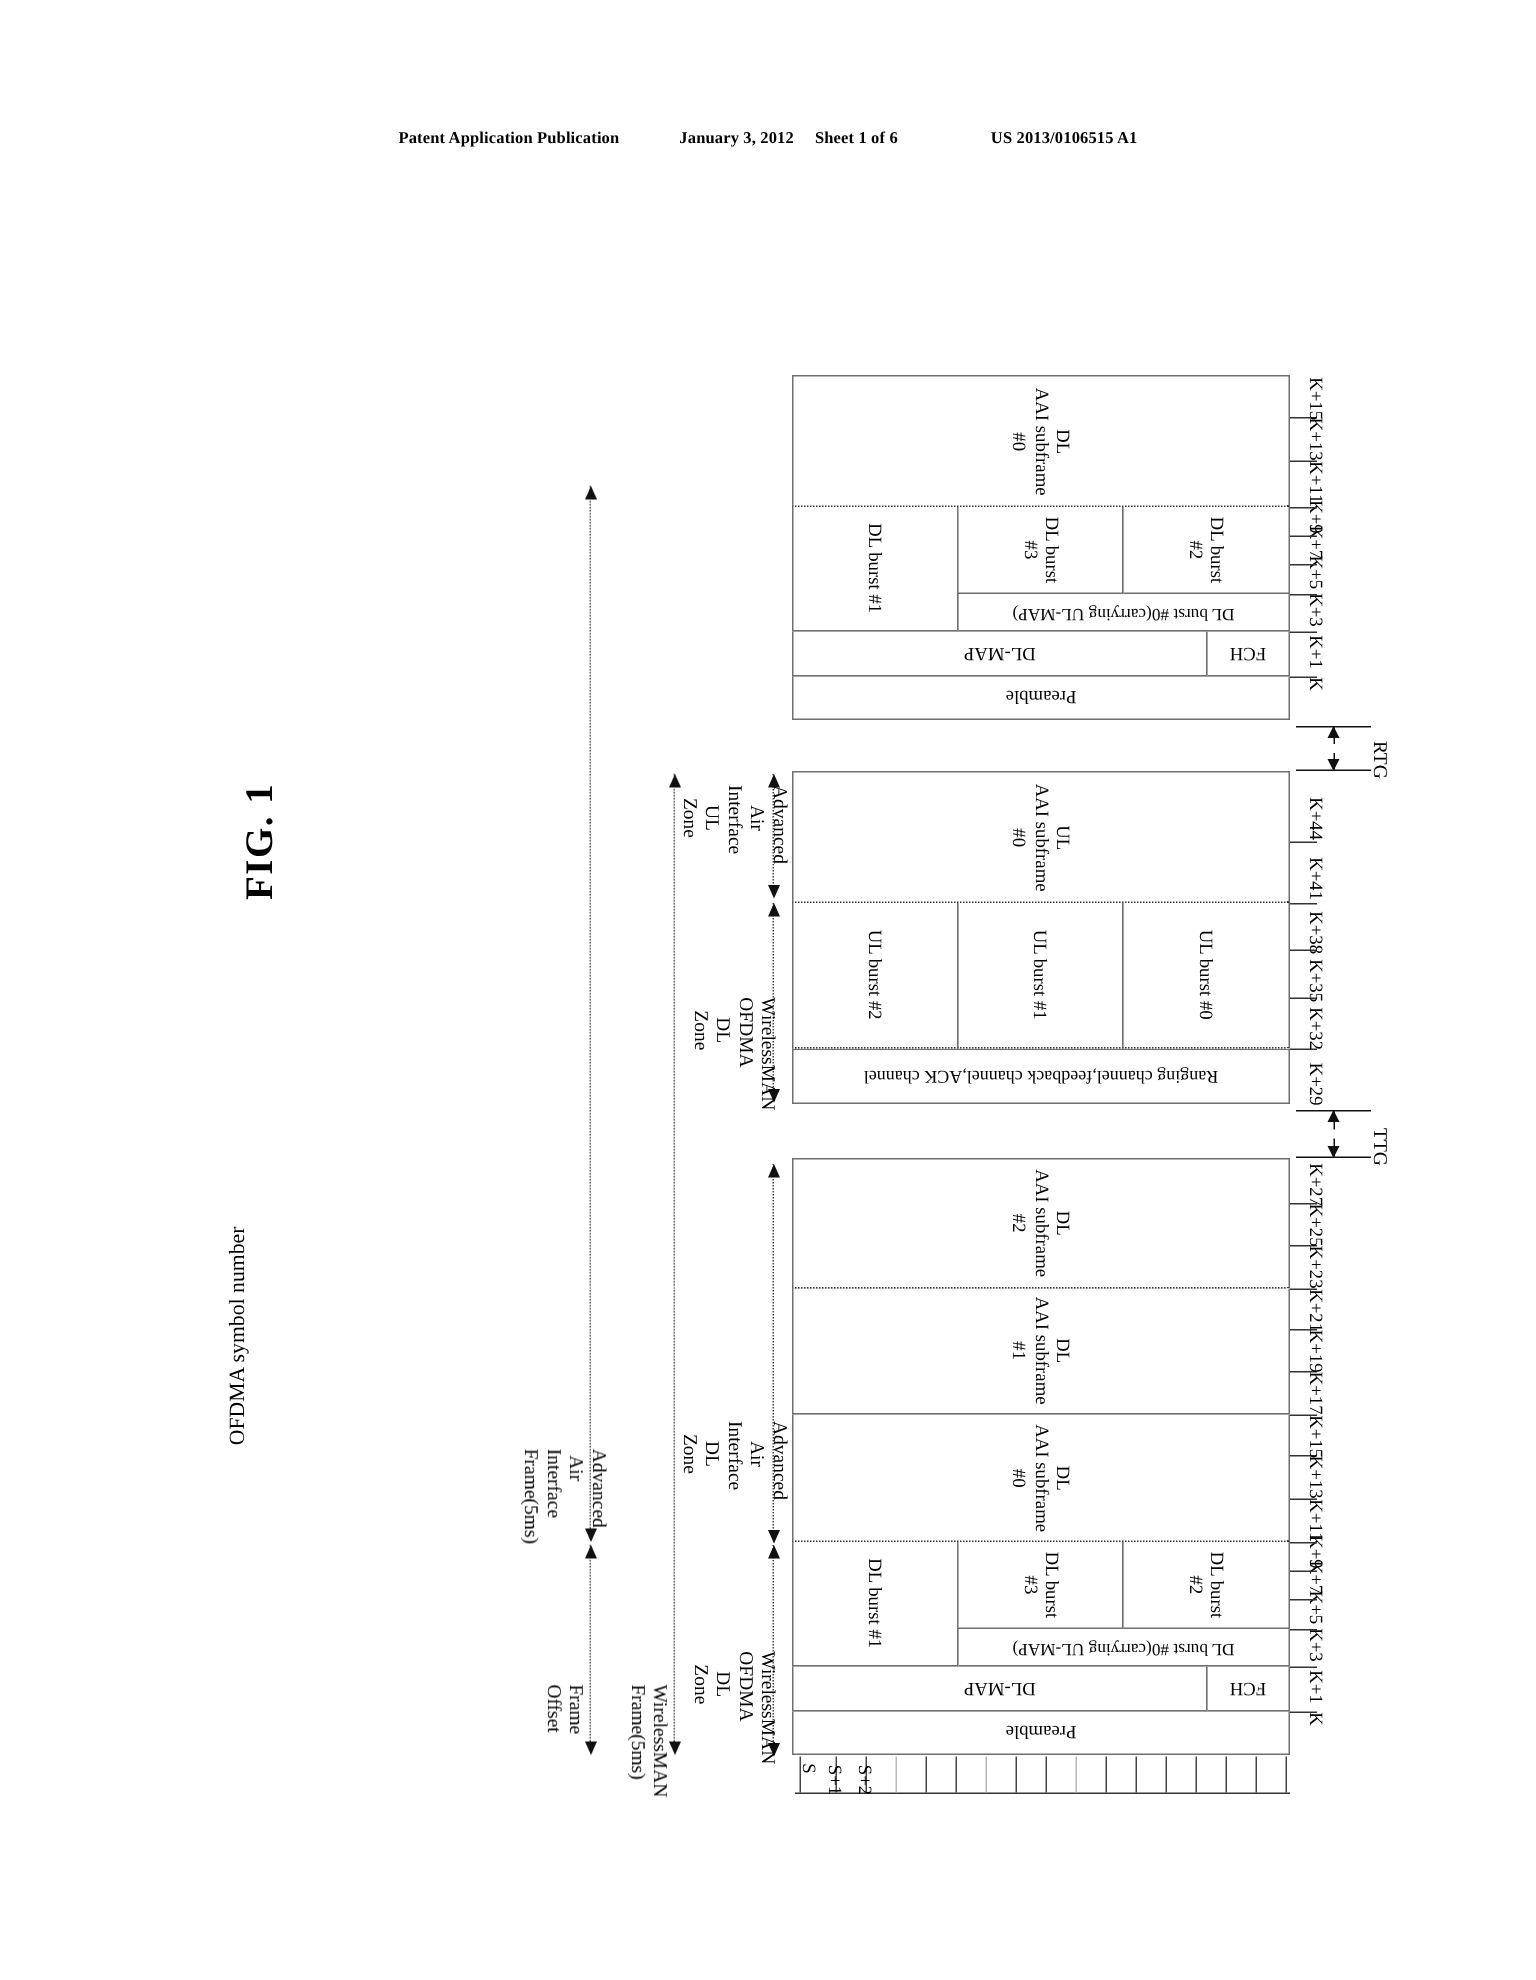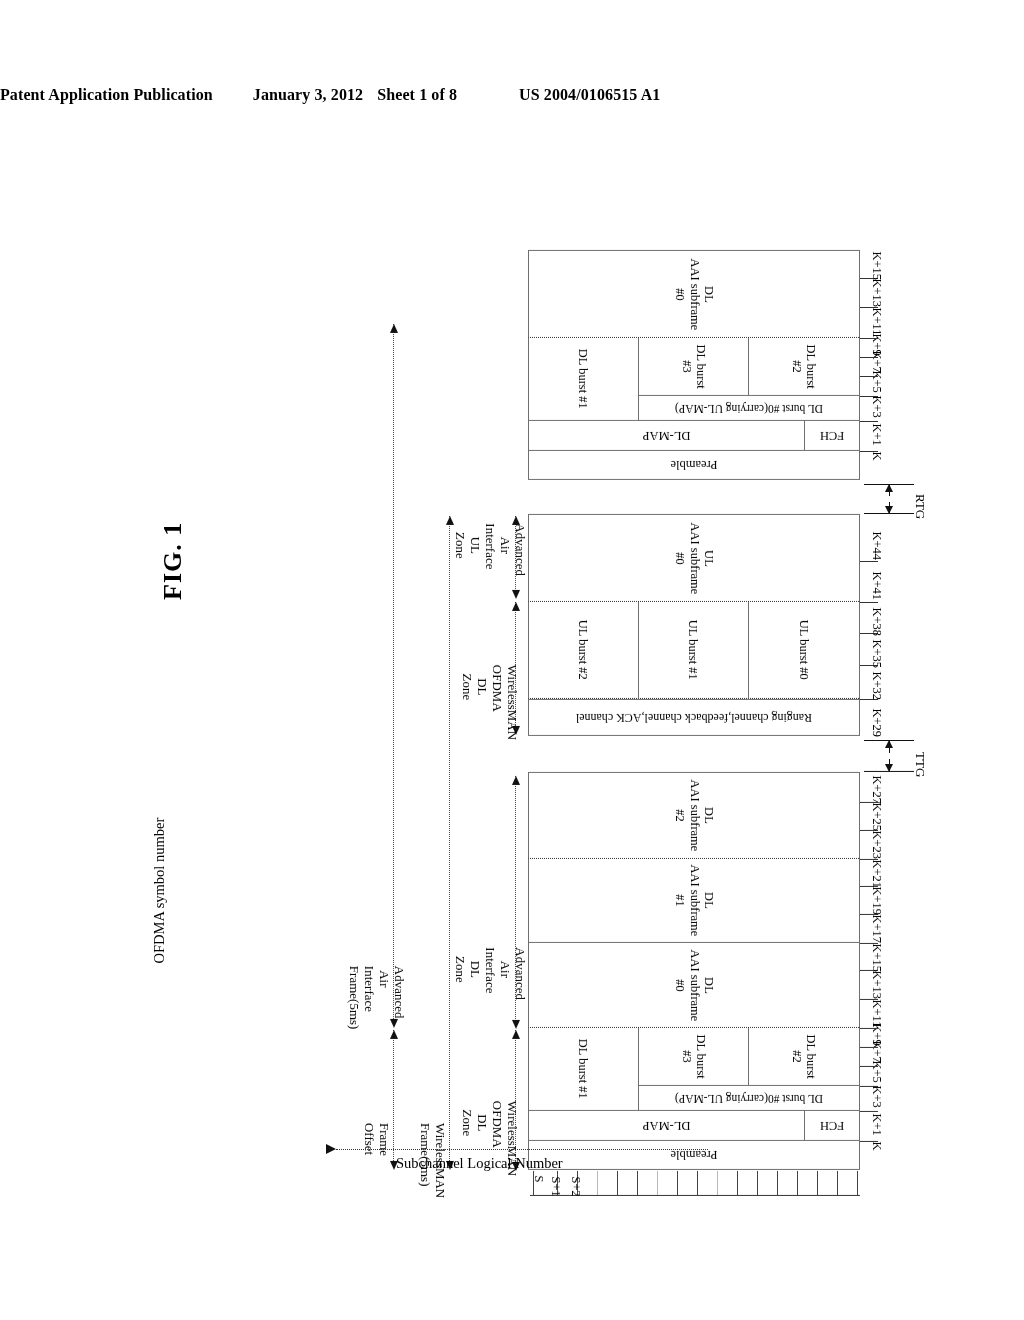--- a/index.html
+++ b/index.html
@@ -4,22 +4,22 @@
 <style>
   html,body{margin:0;padding:0;}
   body{
     width:1024px;height:1320px;background:#ffffff;
     font-family:"Liberation Serif", serif;
     color:#000;position:relative;overflow:hidden;
   }
   
   .pub-header{
     position:absolute;top:86px;left:0;width:1024px;
-    display:flex;align-items:baseline;
-    font-weight:bold;font-size:16px;letter-spacing:.1px;
+    display:flex;justify-content:center;align-items:baseline;
+    font-weight:bold;font-size:11px;letter-spacing:.1px;
     font-family:"Liberation Serif", serif;
   }
   .pub-header .h-title{margin-right:40px;}
   .pub-header .h-date{margin-right:14px;}
   .pub-header .h-sheet{margin-right:62px;}
   .pub-header .h-num{}
 
   
   #stage{
     position:absolute;
@@ -131,22 +131,22 @@
     border-right:10px solid #111;
   }
   .bottom-axis .btext{position:absolute;font-size:14.5px;white-space:nowrap;}
 </style>
 </head>
 <body>
 
 <div class="pub-header">
   <span class="h-title">Patent Application Publication</span>
   <span class="h-date">January 3, 2012</span>
-  <span class="h-sheet">Sheet 1 of 8</span>
-  <span class="h-num">US 2004/0106515 A1</span>
+  <span class="h-sheet">Sheet 1 of 6</span>
+  <span class="h-num">US 2013/0106515 A1</span>
 </div>
 
 <div id="stage">
 
   <div id="fig-label">FIG. 1</div>
 
   <div id="rot">
 
     <div class="ruler" style="left:0px;top:-26px;width:330px;height:26px;">
       <div style="position:absolute;left:0;top:0;width:330px;height:1.4px;background:#333;"></div>
@@ -491,19 +491,14 @@
         <span>Advanced Air Interface Frame(5ms)</span>
       </div>
     </div>
 
   </div>
 
   <div class="axis-title" style="left:-16px;top:770px;width:30px;height:200px;">
     <span>OFDMA symbol number</span>
   </div>
 
-  <div class="bottom-axis" style="left:150px;top:975px;width:400px;height:40px;">
-    <div class="bline" style="left:26px;top:4px;width:372px;"></div>
-    <div class="bhead" style="left:16px;top:-1px;transform:rotate(180deg);"></div>
-    <div class="btext" style="left:86px;top:10px;">Subchannel Logical Number</div>
-  </div>
 
 </div>
 
 </body></html>

